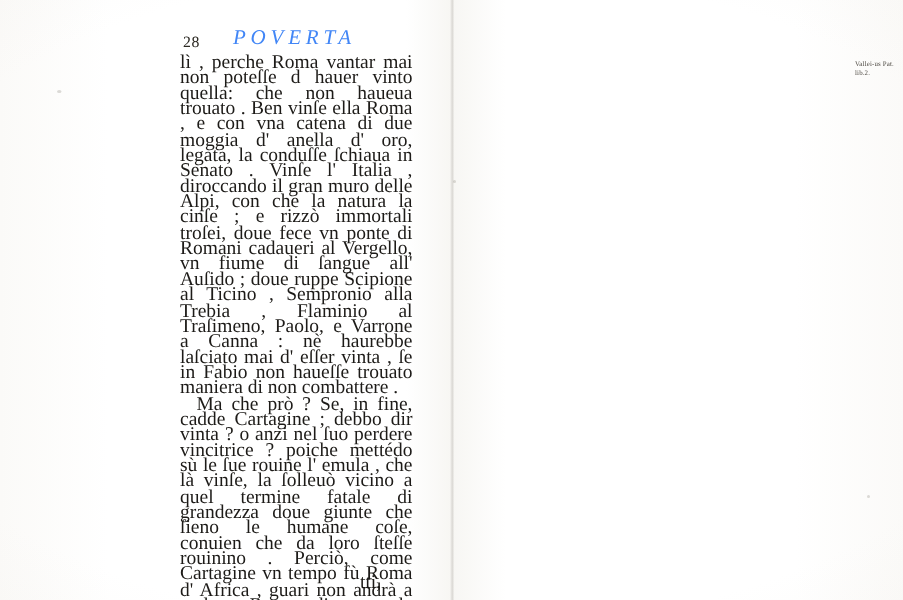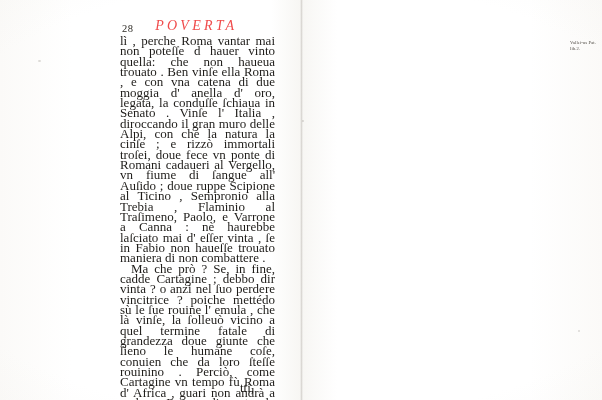--- a/index.html
+++ b/index.html
@@ -64,21 +64,21 @@
 
   .folio {
     font-size: 10.5px;
     letter-spacing: 0.4px;
     color: #232019;
   }
   .head-title {
     font-size: 14px;
     font-style: italic;
     letter-spacing: 3.2px;
-    color: #ef4444;
+    color: #3b82f6;
   }
   .head.left .head-title  { margin-left: 22px; }
 
   
   .textblock {
     position: absolute;
     top: 36px;
     font-size: 13px;
     line-height: 10.35px;
     text-align: justify;

